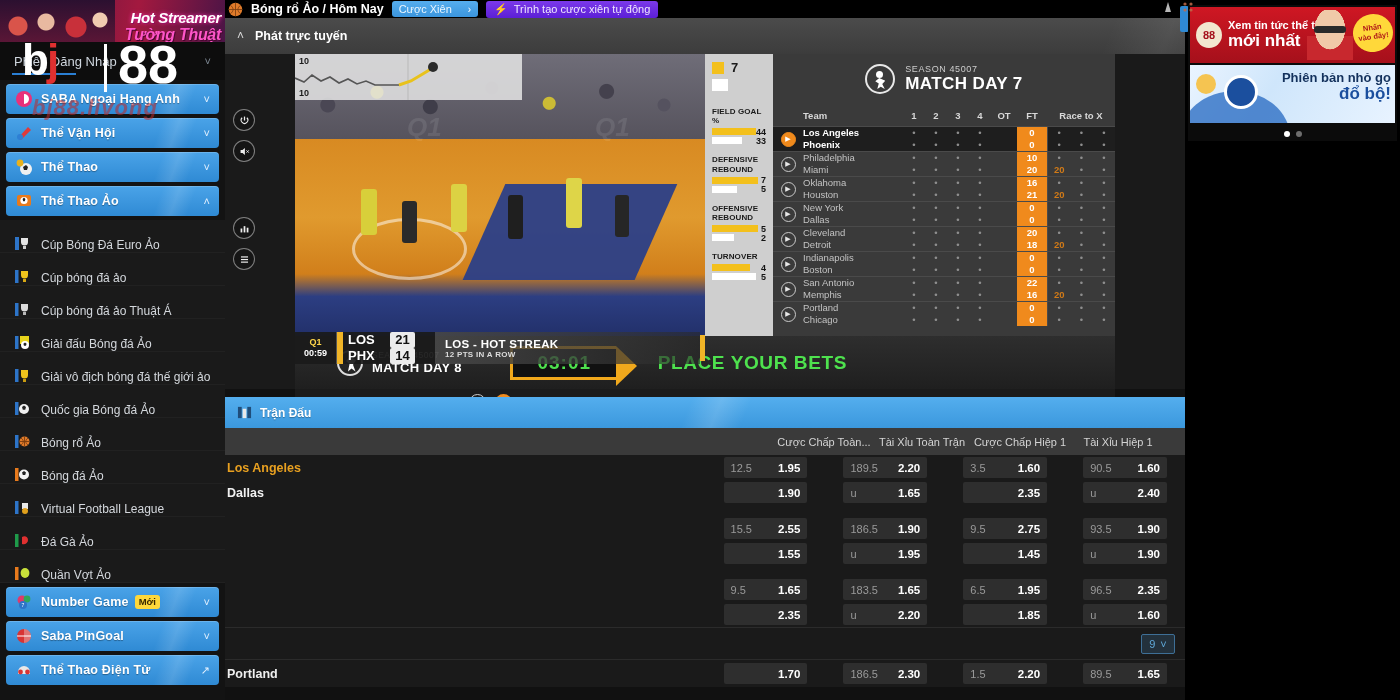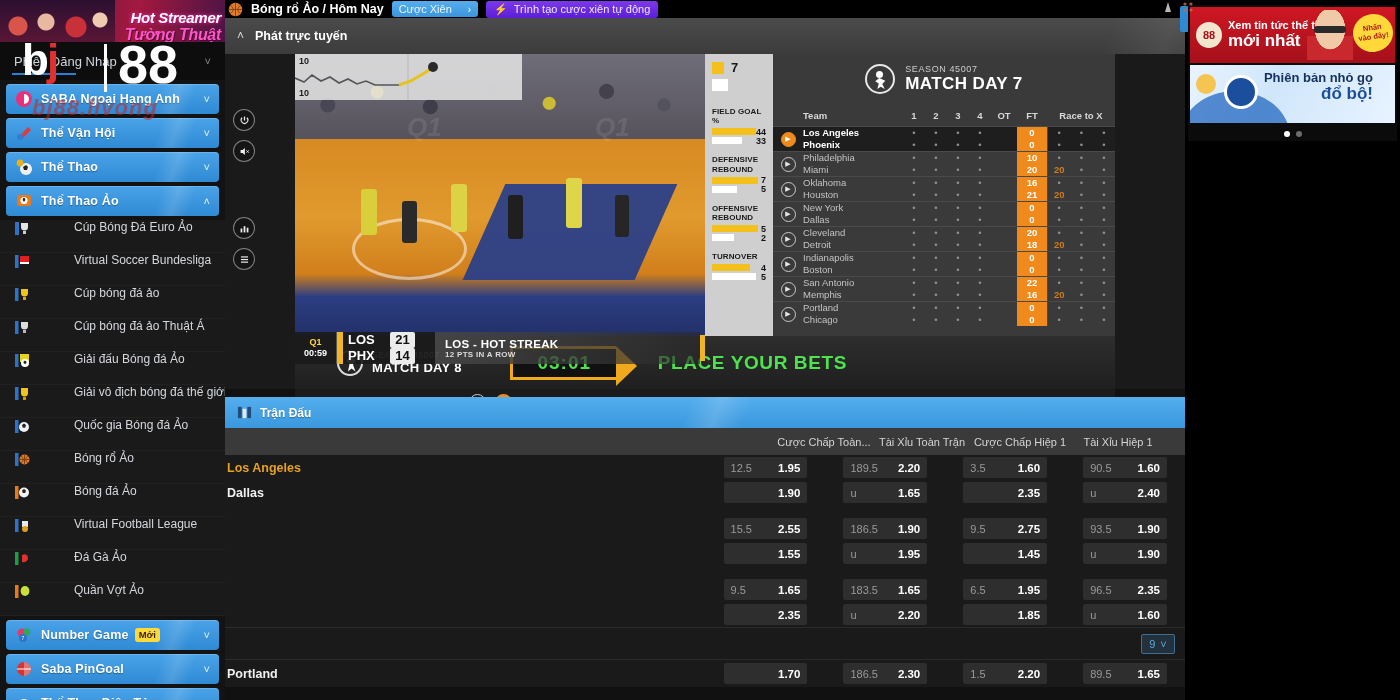--- a/index.html
+++ b/index.html
@@ -71,23 +71,22 @@
     text-shadow:0 1px 1px rgba(0,0,0,.35); white-space:nowrap;
   }
   .nav-group .ng-caret { margin-left:auto; color:#e4f1ff; font-size:11px; }
   .badge-new {
     background:#ffd83a; color:#3b2a00; font-size:9.5px; font-weight:bold;
     padding:1px 4px; border-radius:3px; margin-left:6px; line-height:1.2;
   }
 
   .nav-sub { background:#1a1a1a; }
   .nav-item {
-    height:33px; display:flex; align-items:flex-start; padding:0 9px 0 14px;
+    height:33px; display:flex; align-items:flex-end; padding:0 9px 0 14px;
     border-bottom:1px solid rgba(255,255,255,.03);
-    gap:33px;
   }
   .nav-item .ni-ico { width:17px; height:17px; flex:0 0 17px; margin-right:10px; }
   .nav-item .ni-label { color:#d4d8dd; font-size:12px; white-space:nowrap; }
 
   
   .wm-bj {
     position:absolute; left:22px; top:40px; z-index:40;
     font-size:44px; font-weight:bold; color:#fff; line-height:.9;
     letter-spacing:-2px; pointer-events:none;
   }
@@ -436,21 +435,21 @@
   }
   .ad2-wave {
     position:absolute; left:-10px; bottom:-14px; width:110px; height:46px;
     background:#2e6fc4; border-radius:50% 50% 0 0 / 100% 100% 0 0; opacity:.8;
   }
   .ad2-circ {
     position:absolute; left:34px; top:10px; width:34px; height:34px; border-radius:50%;
     background:#1b4f9e; border:3px solid #fff;
   }
   .ad2-sun { position:absolute; left:6px; top:9px; width:20px; height:20px; border-radius:50%; background:#f5c451; }
-  .ad2-txt { position:absolute; right:22px; top:6px; text-align:right; line-height:1.1; }
+  .ad2-txt { position:absolute; right:4px; top:6px; text-align:right; line-height:1.1; }
   .ad2-l1 { color:#13315c; font-size:13px; font-weight:bold; }
   .ad2-l2 { color:#1b4f9e; font-size:17px; font-weight:bold; }
   .ad-dots { position:absolute; left:0; bottom:4px; width:100%; display:flex; justify-content:center; gap:6px; }
   .dot { width:6px; height:6px; border-radius:50%; background:#6d6d6d; }
   .dot.on { background:#fff; }
   .side-tab {
     position:absolute; left:-5px; top:6px; width:9px; height:26px;
     background:#2f8ad4; border-radius:2px;
   }
 </style>
@@ -517,28 +516,20 @@
     </div>
         </div>
       <div class="nav-sub" id="nav-items">
   <div class="nav-item">
     <span class="ni-ico"><svg viewBox="0 0 17 17">
                 <rect x="1" y="2" width="4" height="13" fill="#2d74c8"></rect>
                 <path d="M7 3h7v4a3.5 3.5 0 0 1-7 0z" fill="#e4e4e4"></path>
                 <rect x="9" y="11" width="3" height="3" fill="#cfcfcf"></rect>
               </svg></span>
     <span class="ni-label">Cúp Bóng Đá Euro Ảo</span>
-  </div>
-  <div class="nav-item">
-    <span class="ni-ico"><svg viewBox="0 0 17 17">
-                <rect x="1" y="2" width="3.5" height="13" fill="#2d74c8"></rect>
-                <path d="M6 3h9v6H6z" fill="#e02020"></path>
-                <path d="M6 9h9v2H6z" fill="#fff"></path>
-              </svg></span>
-    <span class="ni-label">Virtual Soccer Bundesliga</span>
   </div>
   <div class="nav-item">
     <span class="ni-ico"><svg viewBox="0 0 17 17">
                 <rect x="1" y="2" width="3.5" height="13" fill="#2d74c8"></rect>
                 <path d="M7 3h7v4a3.5 3.5 0 0 1-7 0z" fill="#f0c41c"></path>
                 <rect x="9" y="11" width="3" height="3" fill="#d8a814"></rect>
               </svg></span>
     <span class="ni-label">Cúp bóng đá ảo</span>
   </div>
   <div class="nav-item">

